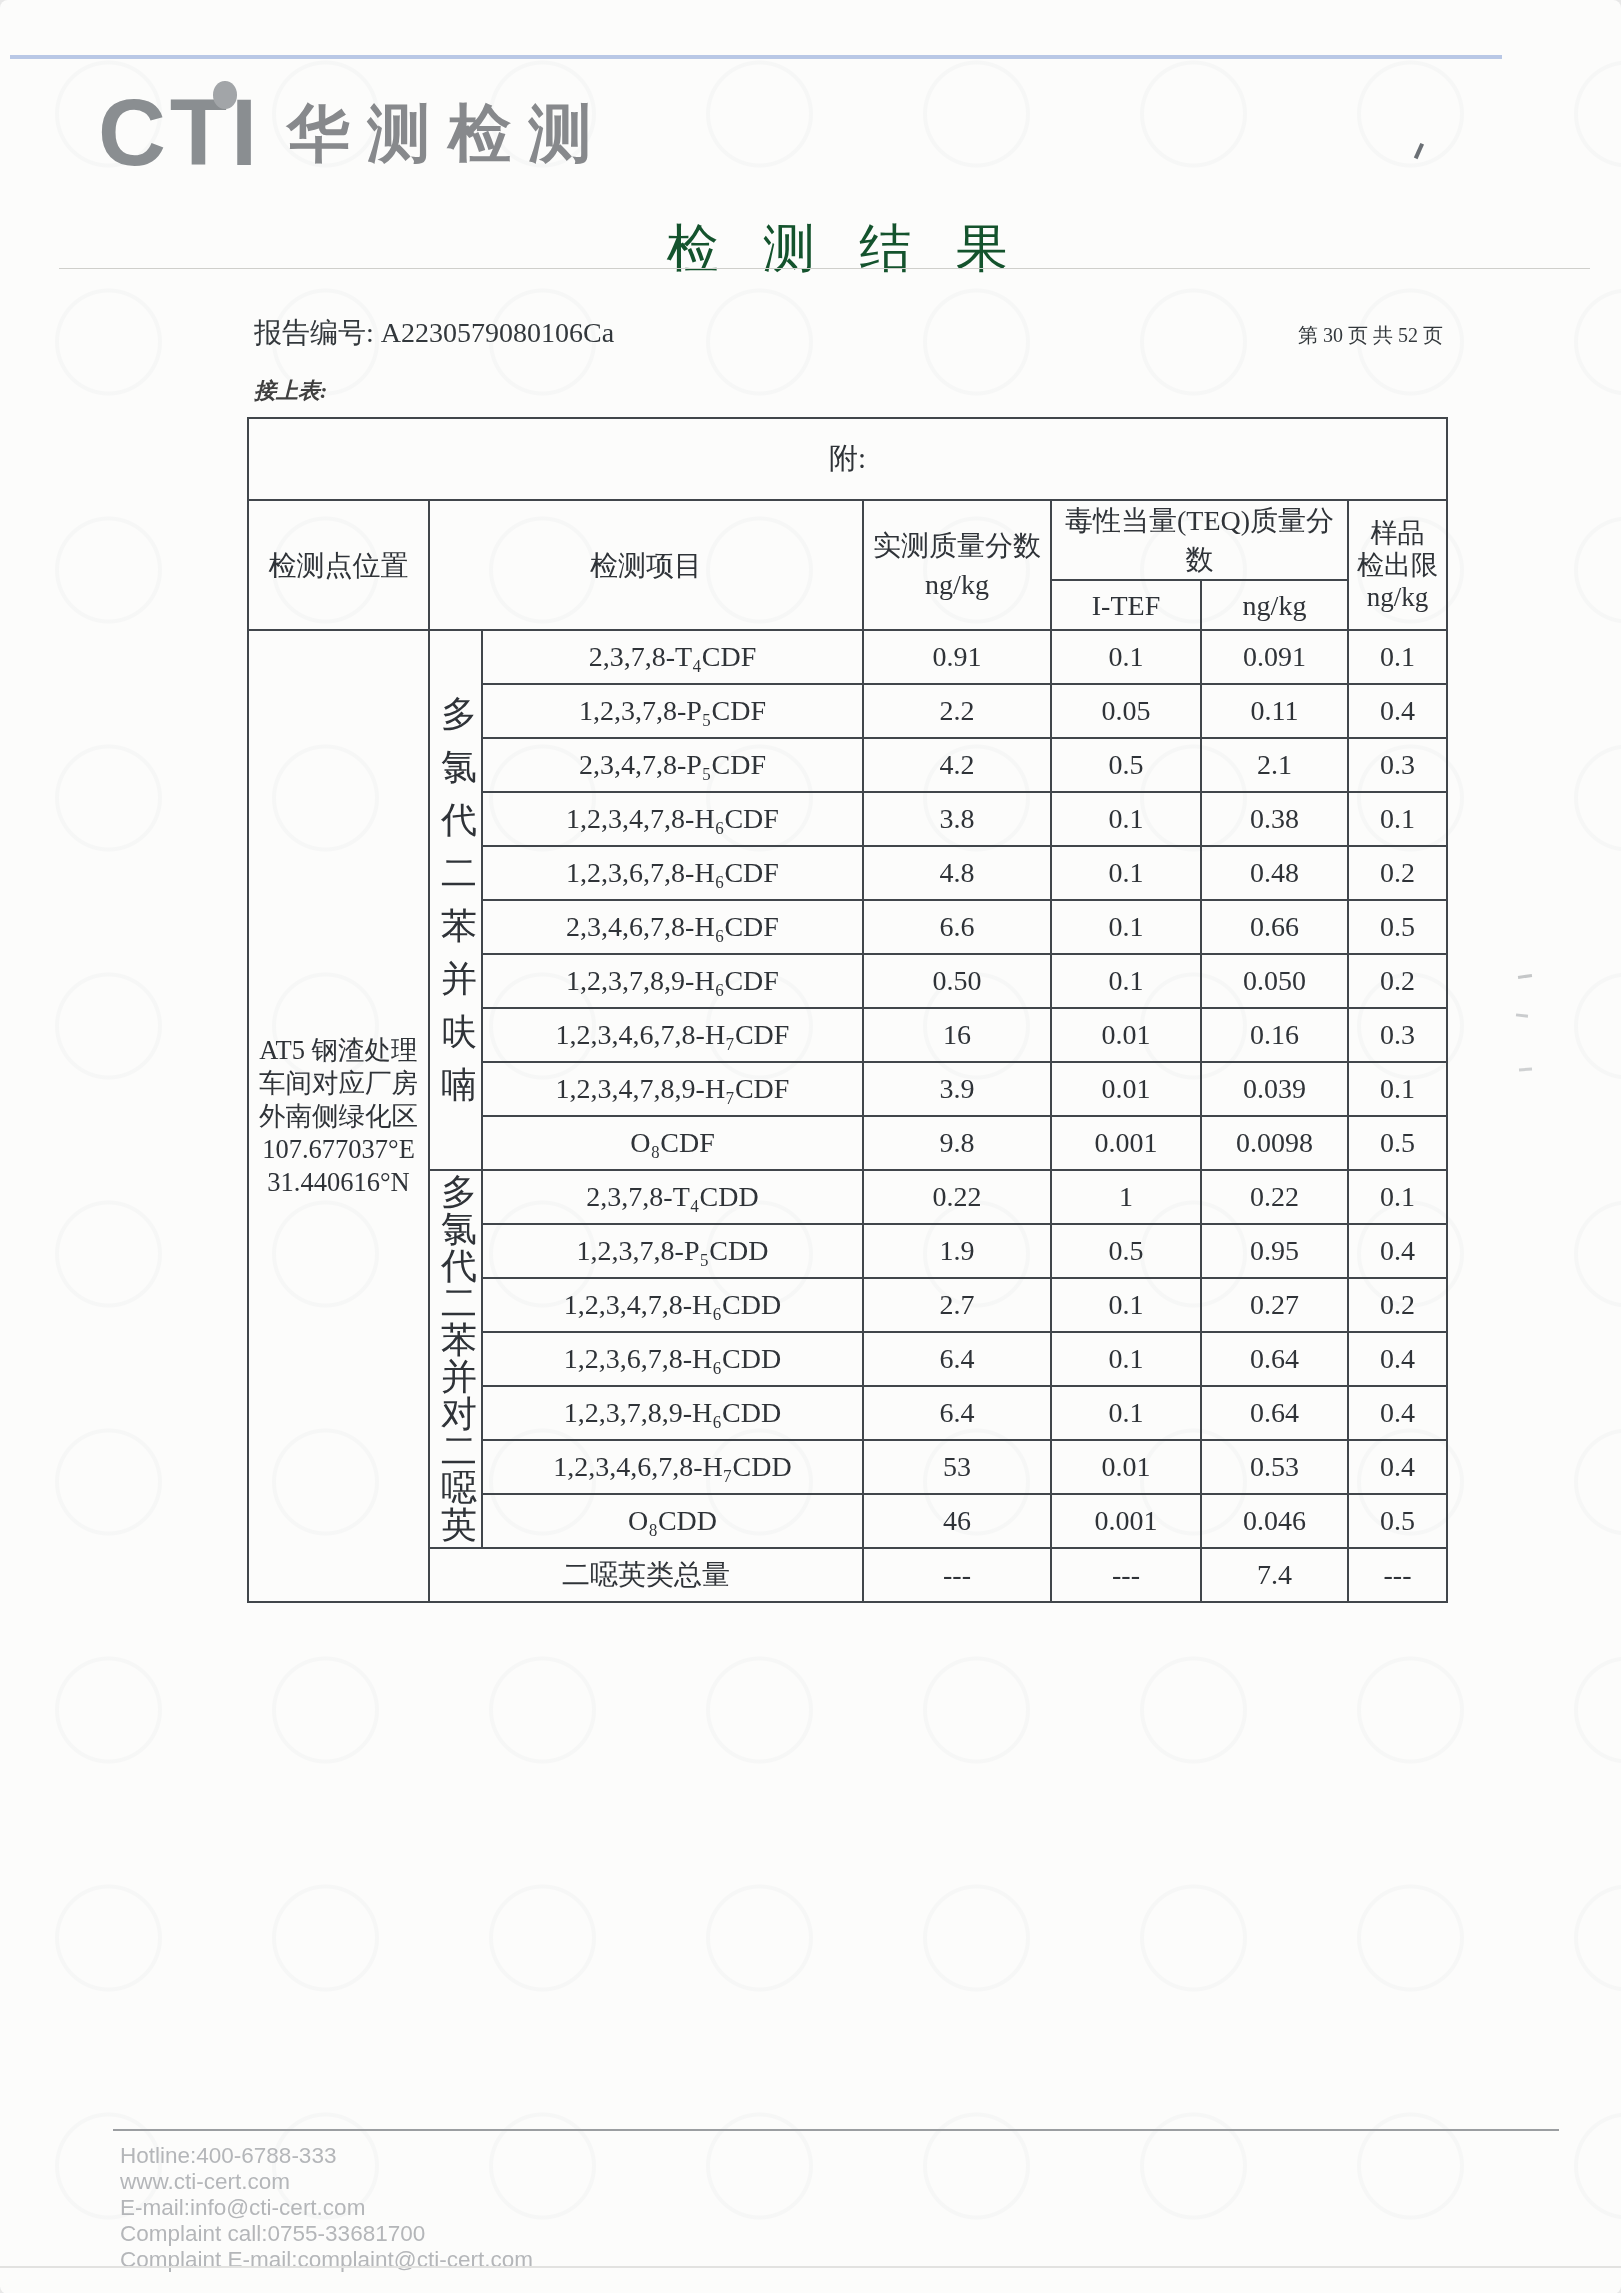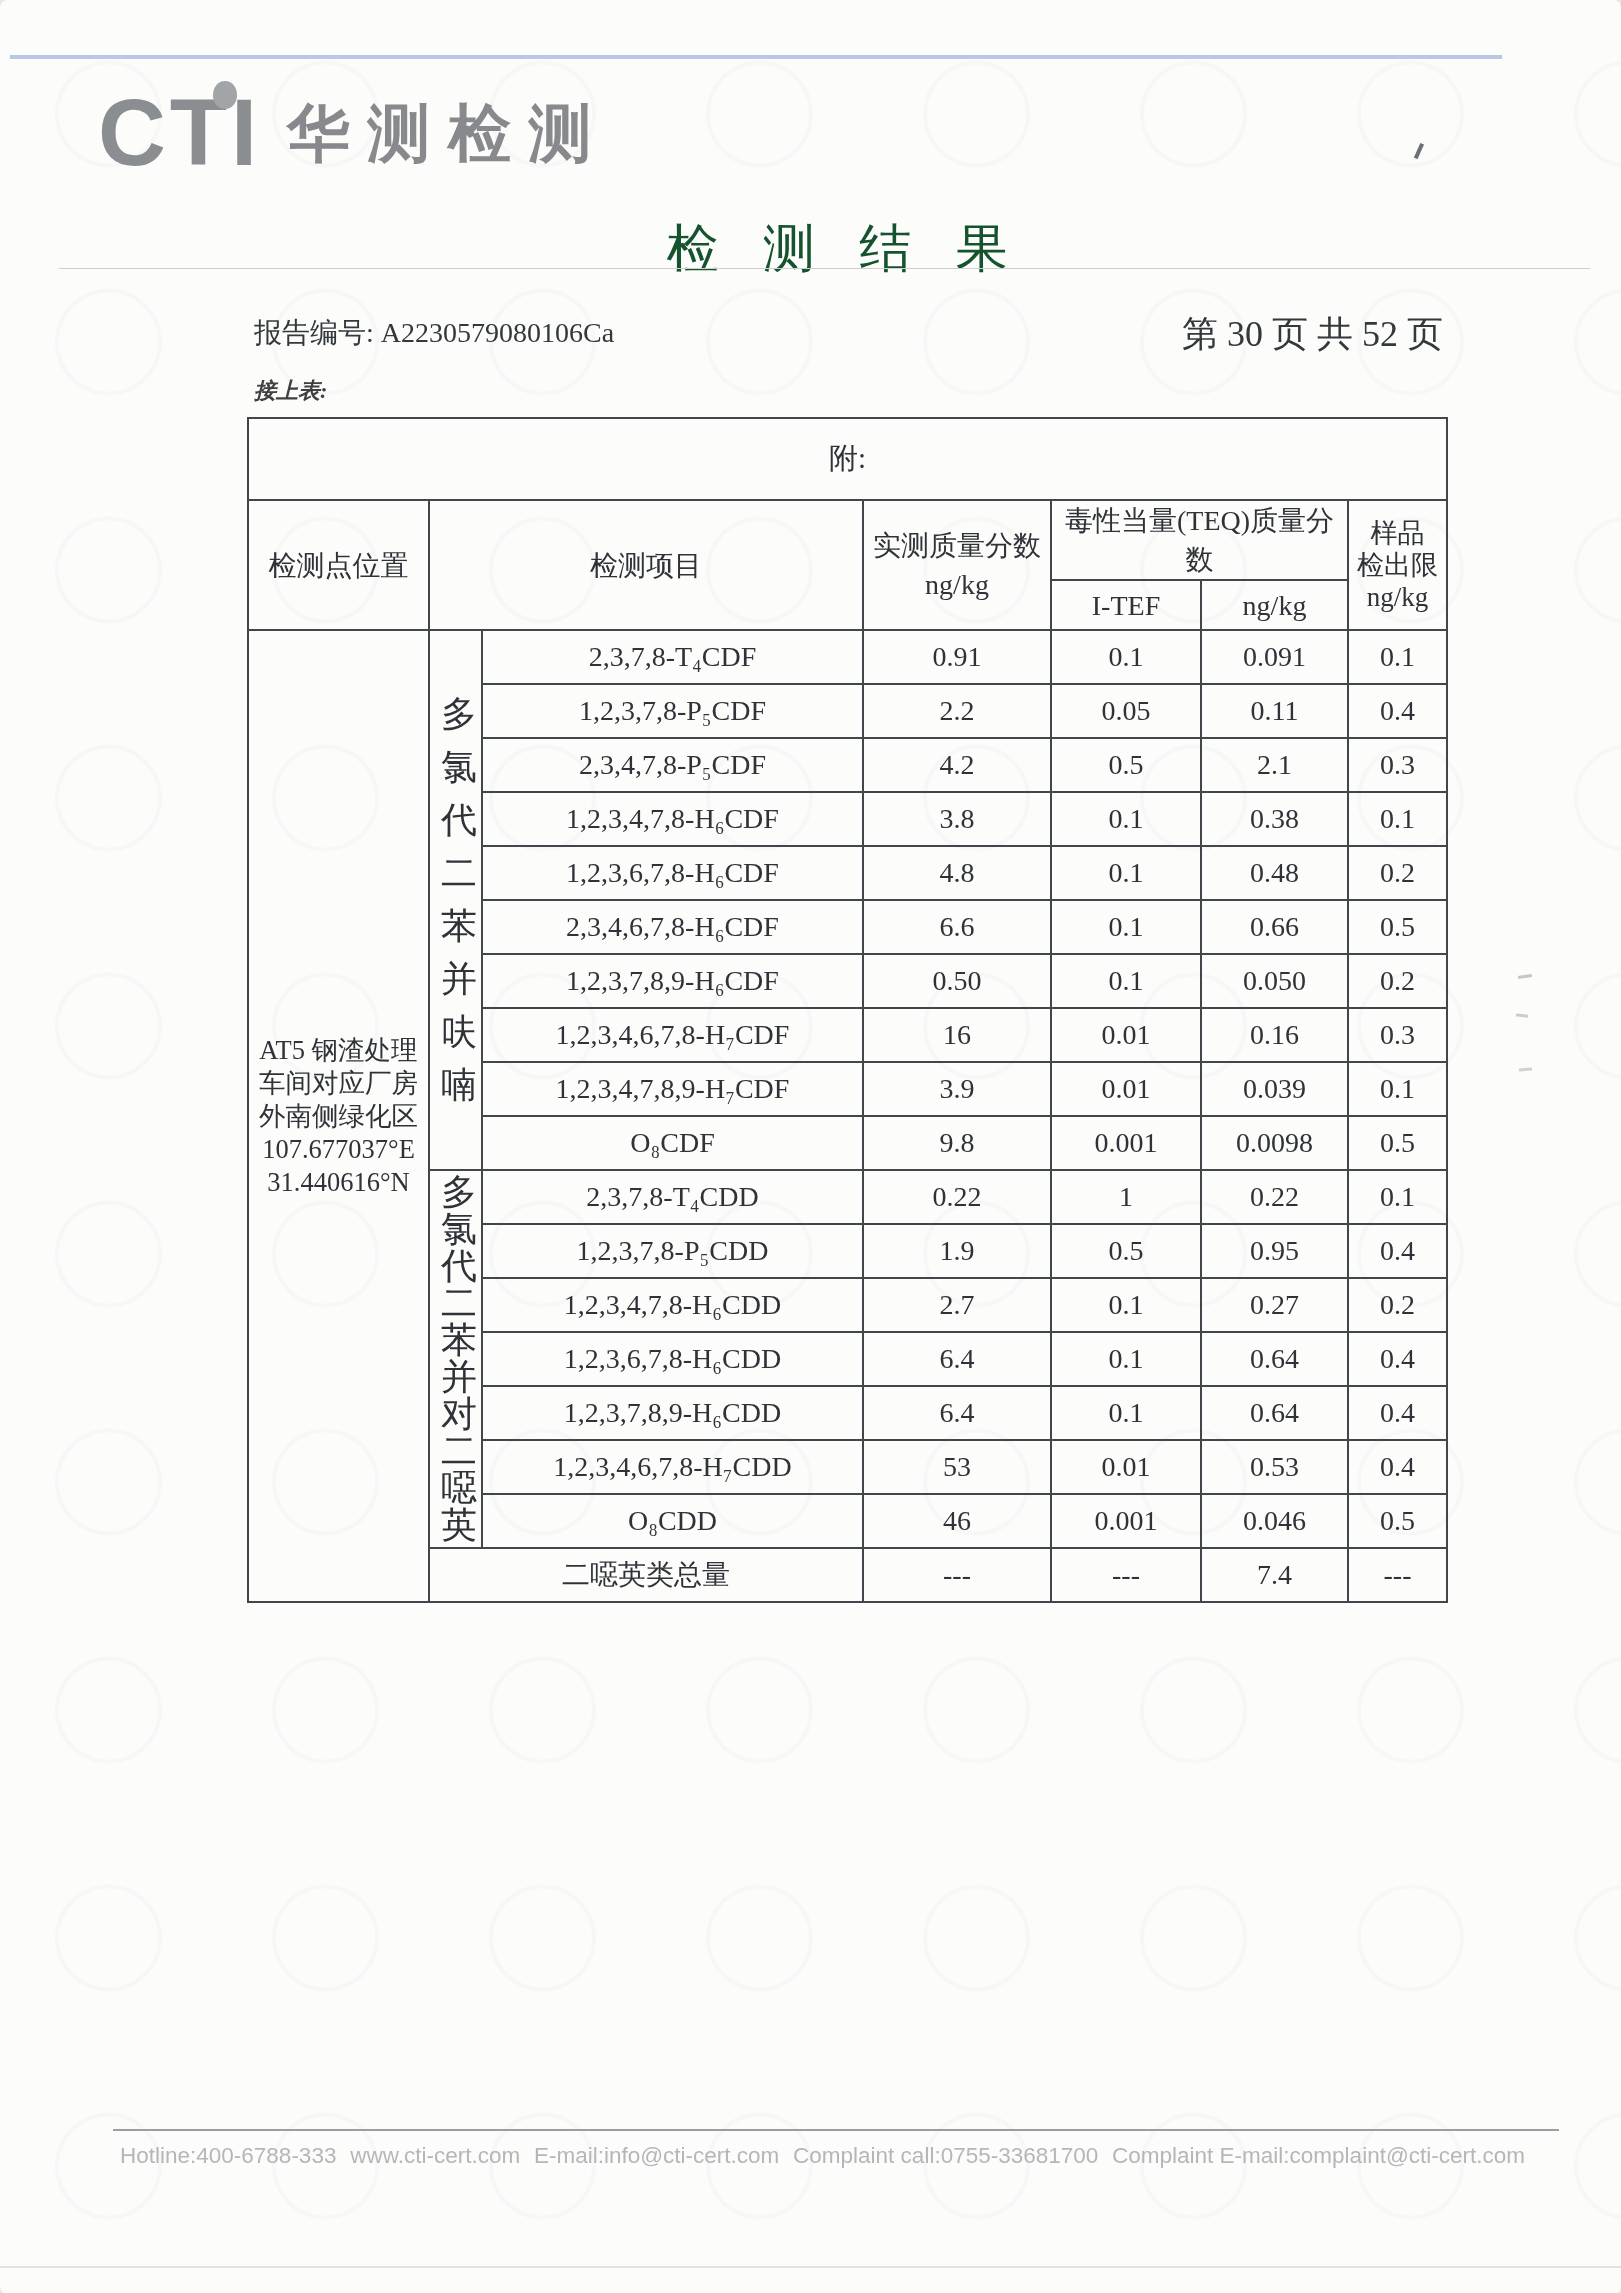--- a/index.html
+++ b/index.html
@@ -48,21 +48,21 @@
     color:#14532d;letter-spacing:15.7px;
     padding-left:69px;box-sizing:border-box;
     margin:0;
   }
   .title-underline{
     position:absolute;left:59px;top:268px;width:1531px;height:1px;
     background:#cfcfcb;
   }
   
   .report-no{position:absolute;left:254px;top:314px;font-size:28px;color:#33383c;text-align:right;}
-  .page-info{position:absolute;right:178px;top:310px;font-size:36px;color:#33383c;}
+  .page-info{position:absolute;right:178px;top:322px;font-size:20px;color:#33383c;}
   .continued{position:absolute;left:254px;top:376px;font-size:22px;font-weight:bold;color:#404040;font-style:italic;}
   
   table.report{
     position:absolute;left:247px;top:417px;
     width:1200px;border-collapse:collapse;table-layout:fixed;
     font-size:28px;color:#2f3338;
   }
   table.report td{
     border:2px solid #41464b;
     text-align:center;vertical-align:middle;
@@ -84,21 +84,21 @@
   td.vlabel.g1 div{line-height:53px;}
   td.vlabel.g2 div{line-height:37px;}
   td.hcell{line-height:39px;}
   td.hcell.three{line-height:32px;font-size:27px;}
   
   .footer-line{position:absolute;left:113px;top:2129px;width:1446px;height:2px;background:#9b9ea1;}
   .footer{
     position:absolute;left:120px;top:2143px;width:1405px;
     display:flex;justify-content:space-between;
     font-family:"Liberation Sans","DejaVu Sans",sans-serif;
-    font-size:22.5px;color:#b4b6b9;white-space:nowrap;
+    font-size:22.5px;color:#b4b6b9;white-space:nowrap;flex-direction:column;
   }
   .bottom-faint-line{position:absolute;left:0;top:2266px;width:1621px;height:2px;background:#e2e2e0;}
   
   .artifact{position:absolute;background:#8d9296;}
   .artifact.tick{left:1417px;top:143px;width:3.9px;height:15.7px;transform:rotate(24deg);background:#6b7075;}
   .artifact.m1{left:1518px;top:975px;width:13.7px;height:2.9px;opacity:.5;transform:rotate(-8deg);}
   .artifact.m2{left:1516px;top:1014px;width:11.8px;height:2.9px;opacity:.45;transform:rotate(6deg);}
   .artifact.m3{left:1519px;top:1068px;width:12.7px;height:2.9px;opacity:.4;transform:rotate(-4deg);}
 </style>
 </head>

